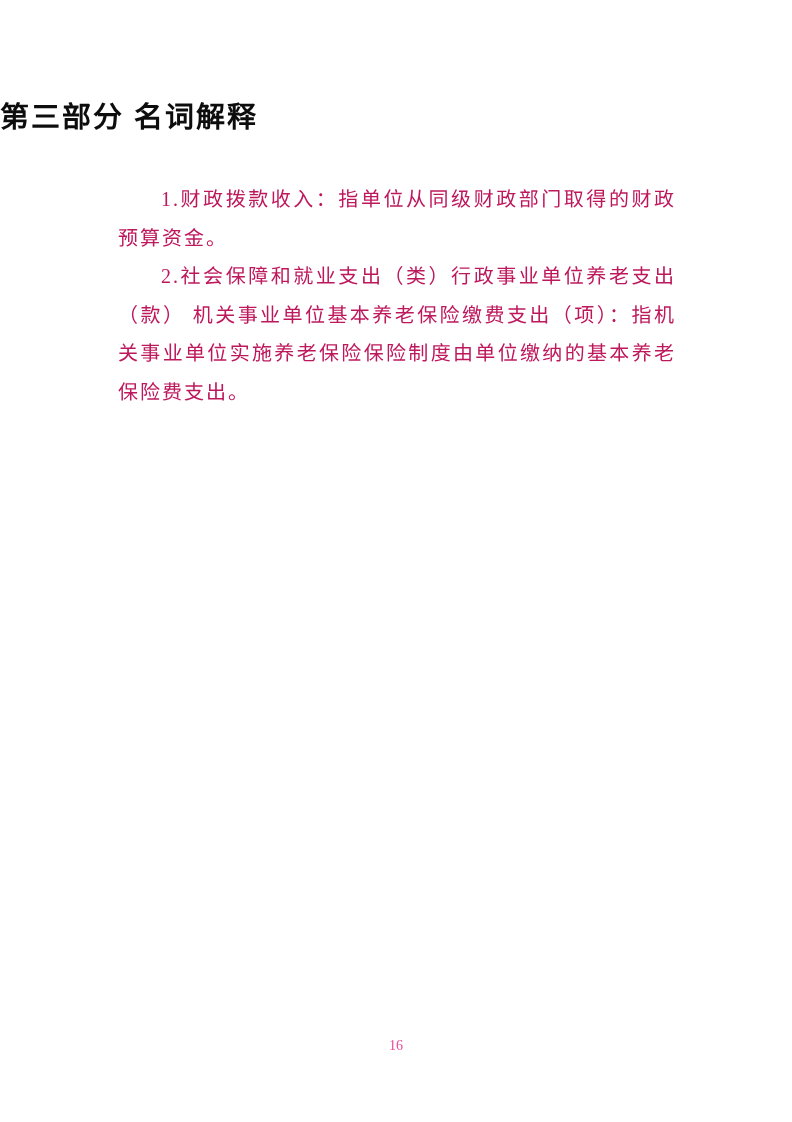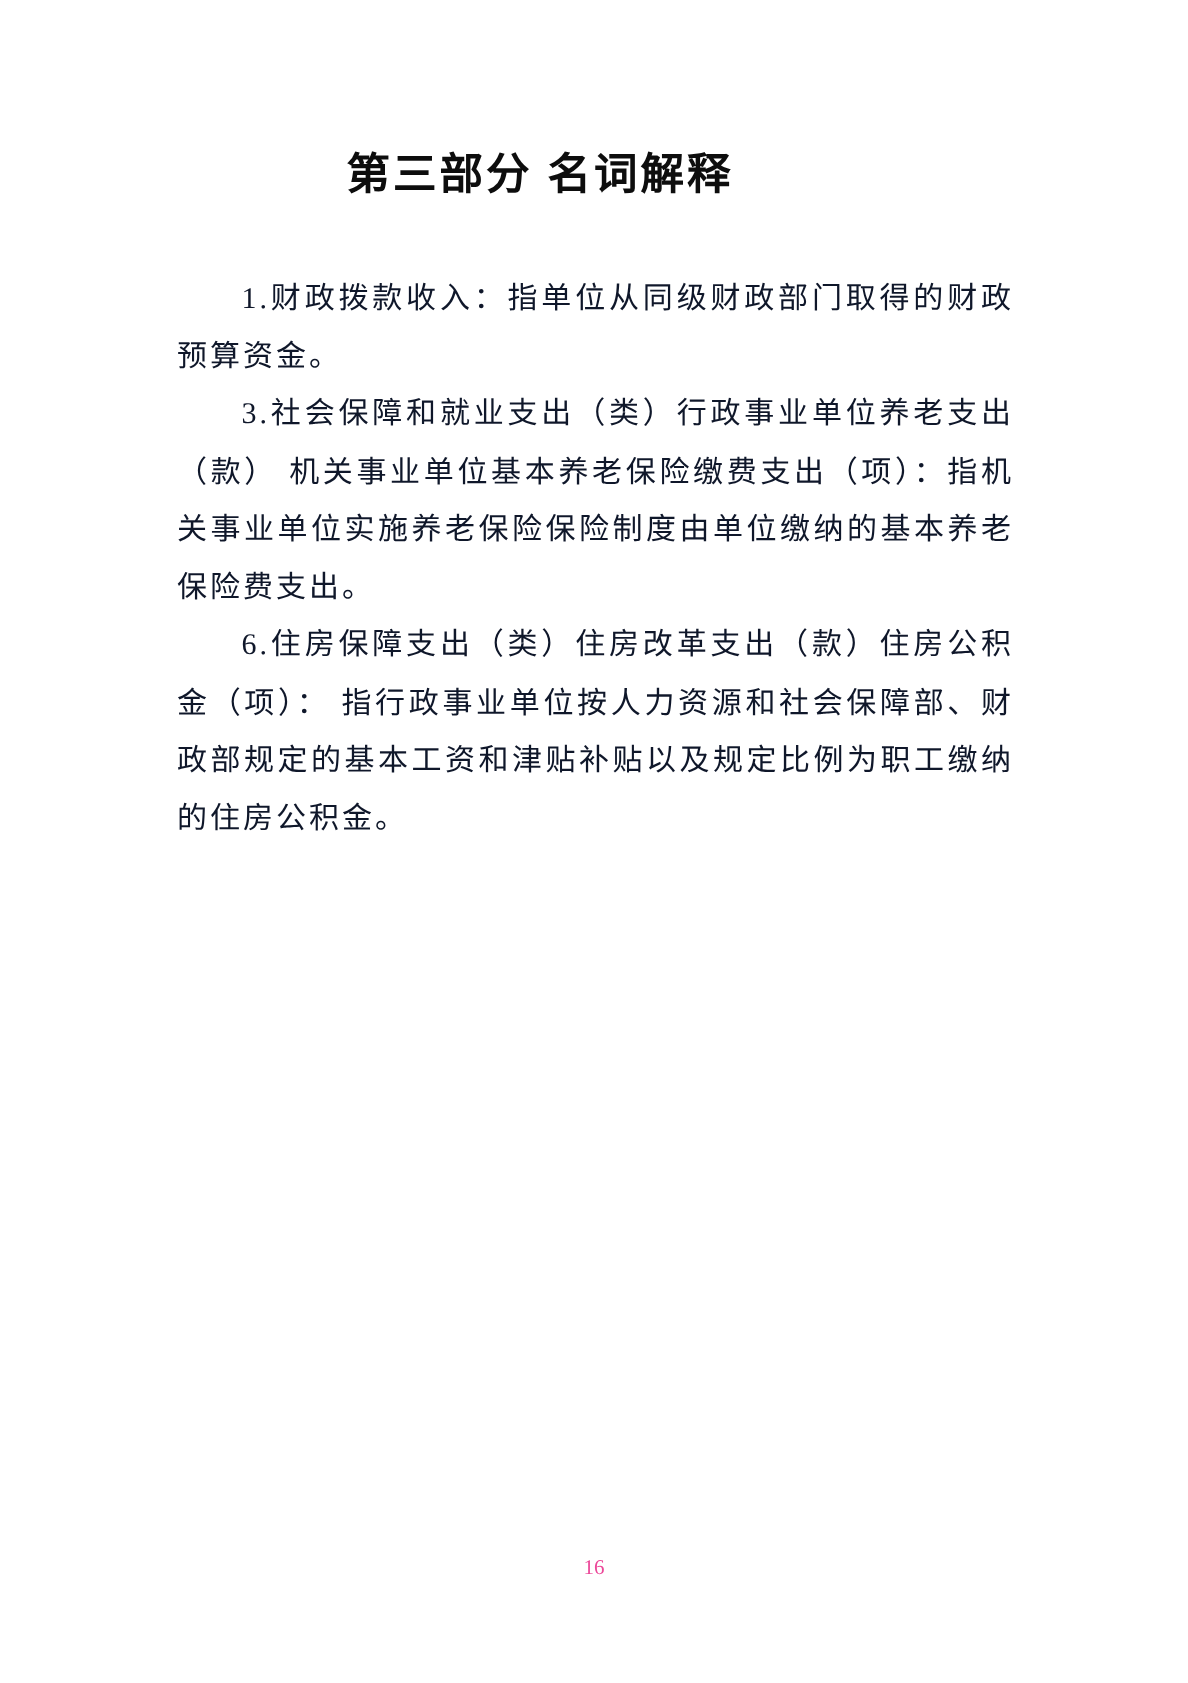--- a/index.html
+++ b/index.html
@@ -11,37 +11,37 @@
     position: relative;
     width: 792px;
     height: 1122px;
     background: #ffffff;
     overflow: hidden;
     box-sizing: border-box;
     padding-top: 96px;
   }
   .doc-title {
     width: 720px;
-    text-align: center;
+    text-align: left;
     font-family: "Liberation Sans", "DejaVu Sans", sans-serif;
     font-weight: bold;
     font-size: 29px;
     line-height: 42px;
     letter-spacing: 2px;
     color: #0d0d0d;
     white-space: pre;
   }
   .content {
     margin: 42px 116px 0 118px;
     width: 558px;
     font-family: "Liberation Serif", "DejaVu Serif", serif;
     font-size: 20px;
     line-height: 38.5px;
     letter-spacing: 2px;
-    color: #0f172a;
+    color: #be185d;
     text-align: justify;
     text-justify: inter-character;
   }
   .content p {
     margin: 0;
     padding: 0;
     text-indent: 2.15em;
   }
   .page-number {
     position: absolute;
@@ -55,18 +55,17 @@
   }
 </style>
 </head>
 <body>
 
 <div class="page">
   <div class="doc-title">第三部分 名词解释</div>
 
   <div class="content">
     <p>1.财政拨款收入：指单位从同级财政部门取得的财政预算资金。</p>
-    <p>3.社会保障和就业支出（类）行政事业单位养老支出（款） 机关事业单位基本养老保险缴费支出（项）：指机关事业单位实施养老保险保险制度由单位缴纳的基本养老保险费支出。</p>
-    <p>6.住房保障支出（类）住房改革支出（款）住房公积金（项）： 指行政事业单位按人力资源和社会保障部、财政部规定的基本工资和津贴补贴以及规定比例为职工缴纳的住房公积金。</p>
+    <p>2.社会保障和就业支出（类）行政事业单位养老支出（款） 机关事业单位基本养老保险缴费支出（项）：指机关事业单位实施养老保险保险制度由单位缴纳的基本养老保险费支出。</p>
   </div>
 
   <div class="page-number">16</div>
 </div>
 
 </body></html>

